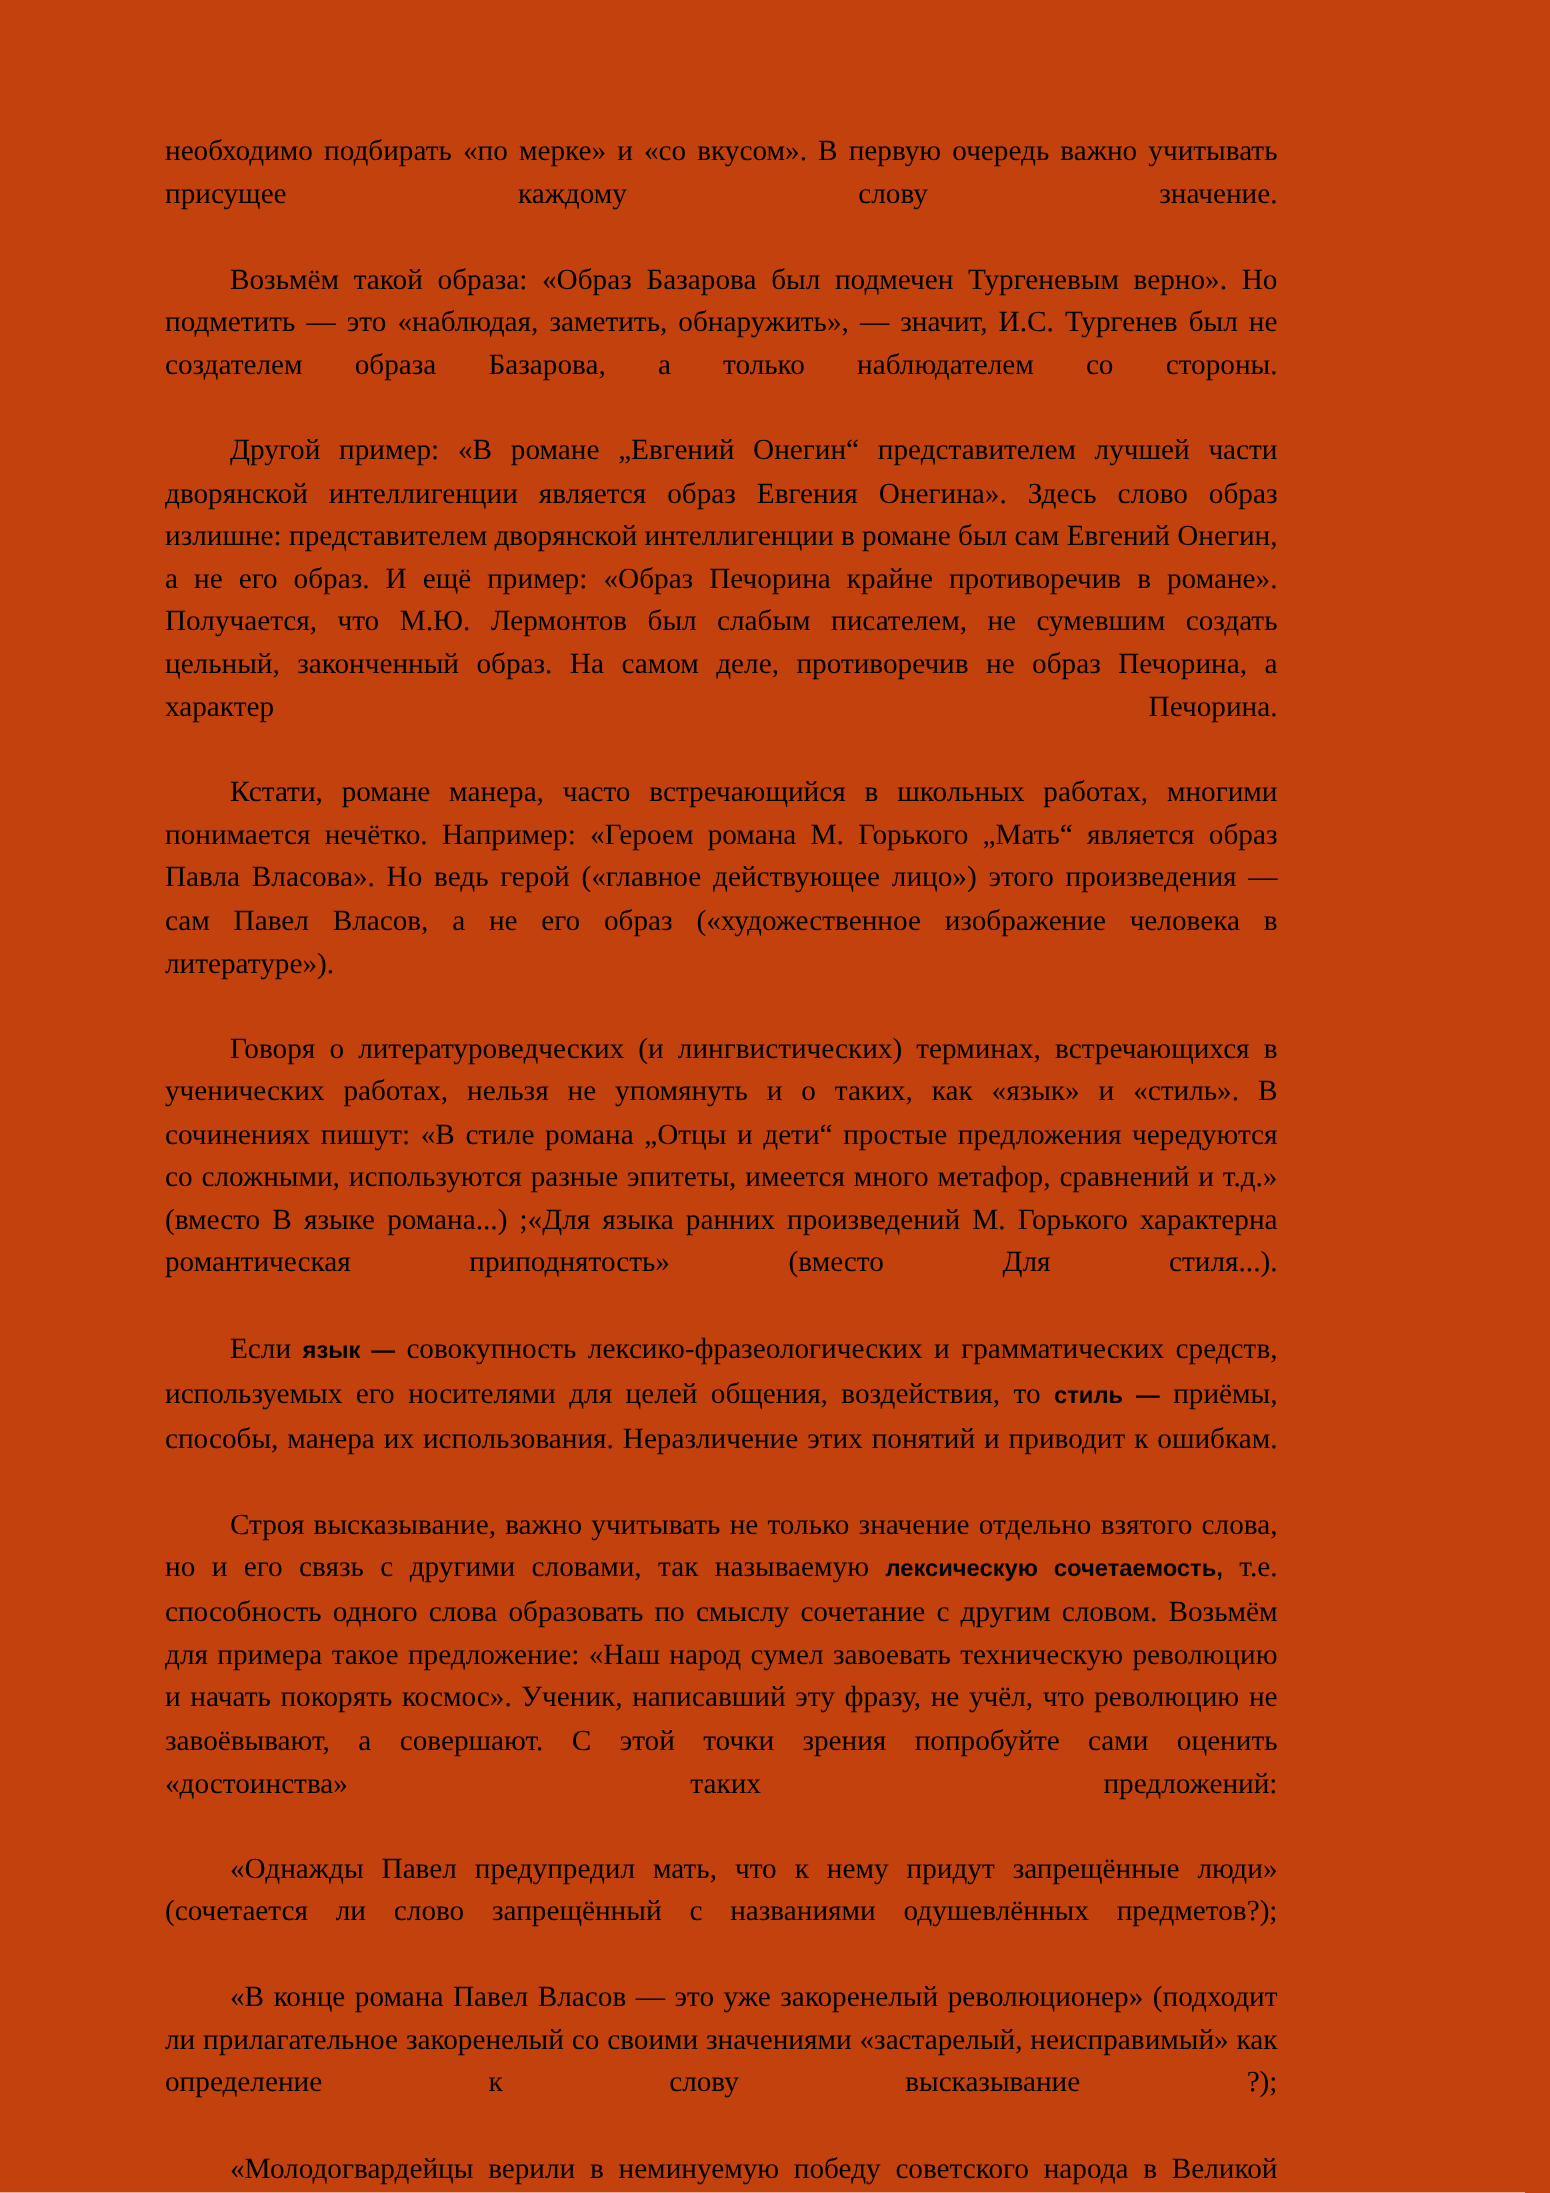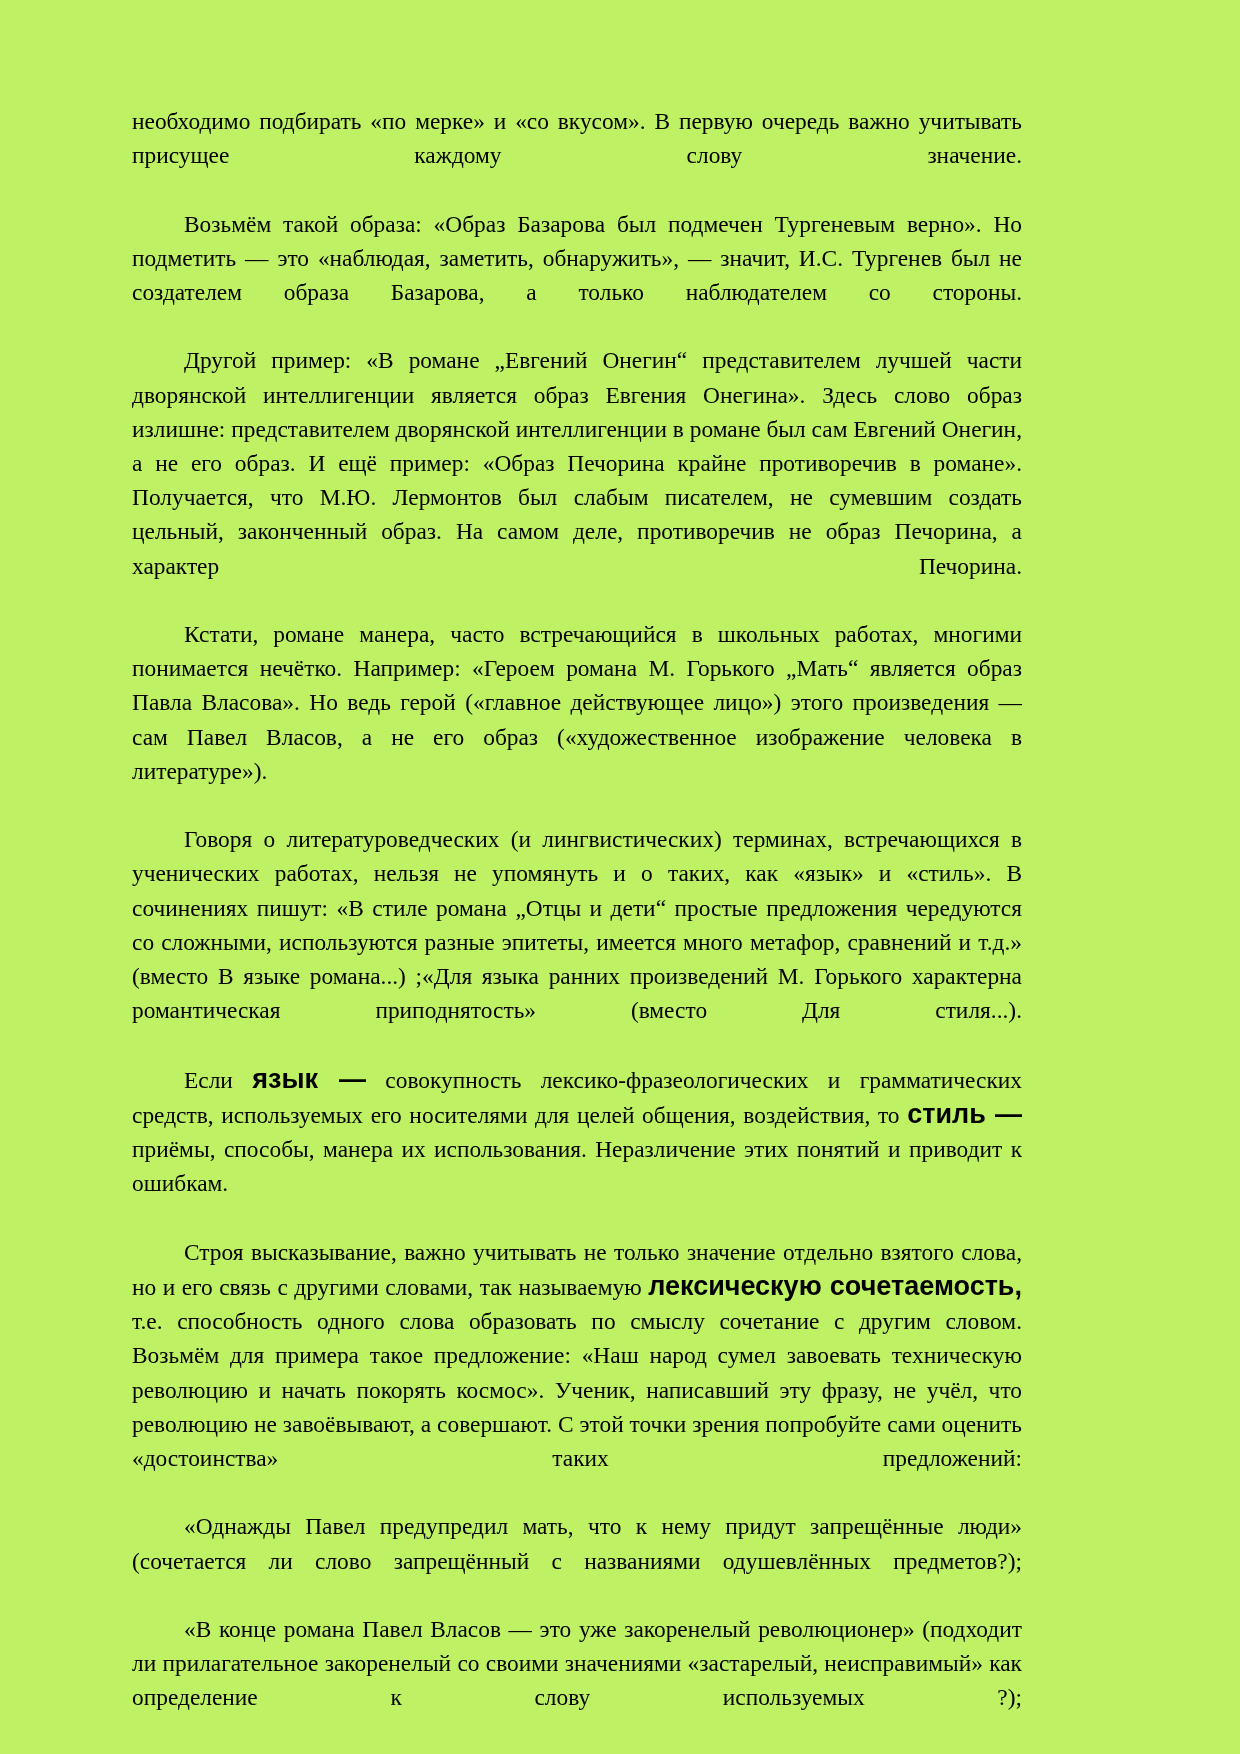--- a/index.html
+++ b/index.html
@@ -14,21 +14,21 @@
     font-family: "Liberation Serif", "DejaVu Serif", serif;
     color: #000000;
     -webkit-font-smoothing: antialiased;
   }
   .page {
     position: relative;
     width: 1240px;
     height: 1754px;
     box-sizing: border-box;
     padding: 104px 218px 0 132px;
-    background: #bef264;
+    background: #c2410c;
   }
   .body-text {
     width: 890px;
     font-size: 23.4px;
     line-height: 34.2px;
     text-align: justify;
     text-justify: inter-word;
     hyphens: none;
   }
   p.para {
@@ -44,32 +44,32 @@
     content: "";
     display: inline-block;
     width: 100%;
   }
 
   .it {
   }
   .bd-sans {
     font-family: "Liberation Sans", "DejaVu Sans", sans-serif;
     font-weight: bold;
-    font-size: 27px;
+    font-size: 19px;
   }
 </style>
 </head>
 <body>
 
 <div class="page">
   <div class="body-text" id="body-text">
       <p class="para"><span>необходимо подбирать «по мерке» и «со вкусом». В первую очередь важно учитывать присущее каждому слову значение.</span></p>
       <p class="para indent"><span>Возьмём такой образа: «Образ Базарова был подмечен Тургеневым верно». Но </span><span class="it">подметить —</span><span>  это «наблюдая, заметить, обнаружить», — значит, И.С. Тургенев был не создателем образа Базарова, а только наблюдателем со стороны.</span></p>
       <p class="para indent"><span>Другой пример: «В романе „Евгений Онегин“ представителем лучшей части дворянской интеллигенции является образ Евгения Онегина». Здесь слово </span><span class="it">образ</span><span>  излишне: представителем дворянской интеллигенции в романе был сам Евгений Онегин, а не его образ. И ещё пример: «Образ Печорина крайне противоречив в романе». Получается, что М.Ю. Лермонтов был слабым писателем, не сумевшим создать цельный, законченный образ. На самом деле, противоречив не </span><span class="it">образ</span><span>  Печорина, а </span><span class="it">характер</span><span>  Печорина.</span></p>
       <p class="para indent"><span>Кстати, романе </span><span class="it">манера,</span><span>  часто встречающийся в школьных работах, многими понимается нечётко. Например: «Героем романа М. Горького „Мать“ является образ Павла Власова». Но ведь герой («главное действующее лицо») этого произведения — сам Павел Власов, а не его образ («художественное изображение человека в литературе»).</span></p>
       <p class="para indent"><span>Говоря о литературоведческих (и лингвистических) терминах, встречающихся в ученических работах, нельзя не упомянуть и о таких, как «язык» и «стиль». В сочинениях пишут: «В стиле романа „Отцы и дети“ простые предложения чередуются со сложными, используются разные эпитеты, имеется много метафор, сравнений и т.д.» (вместо </span><span class="it">В языке романа...)</span><span> ;«Для языка ранних произведений М. Горького характерна романтическая приподнятость» (вместо </span><span class="it">Для стиля...).</span></p>
       <p class="para indent"><span>Если </span><span class="bd-sans">язык —</span><span>   совокупность лексико-фразеологических и грамматических средств, используемых его носителями для целей общения, воздействия, то </span><span class="bd-sans">стиль —</span><span>   приёмы, способы, манера их использования. Неразличение этих понятий и приводит к ошибкам.</span></p>
       <p class="para indent"><span>Строя высказывание, важно учитывать не только значение отдельно взятого слова, но и его связь с другими словами, так называемую </span><span class="bd-sans">лексическую сочетаемость,</span><span> т.е. способность одного слова образовать по смыслу сочетание с другим словом. Возьмём для примера такое предложение: «Наш народ сумел завоевать техническую революцию и начать покорять космос». Ученик, написавший эту фразу, не учёл, что </span><span class="it">революцию</span><span>  не </span><span class="it">завоёвывают,</span><span>  а </span><span class="it">совершают.</span><span>   С этой точки зрения попробуйте сами оценить «достоинства» таких предложений:</span></p>
       <p class="para indent"><span>«Однажды Павел предупредил мать, что к нему придут запрещённые люди» (сочетается ли слово </span><span class="it">запрещённый</span><span>  с названиями одушевлённых предметов?);</span></p>
-      <p class="para indent"><span>«В конце романа Павел Власов — это уже закоренелый революционер» (подходит ли прилагательное </span><span class="it">закоренелый</span><span>  со своими значениями «застарелый, неисправимый» как определение к слову </span><span class="it">используемых</span><span> ?);</span></p>
+      <p class="para indent"><span>«В конце романа Павел Власов — это уже закоренелый революционер» (подходит ли прилагательное </span><span class="it">закоренелый</span><span>  со своими значениями «застарелый, неисправимый» как определение к слову </span><span class="it">высказывание</span><span> ?);</span></p>
       <p class="para indent"><span>«Молодогвардейцы верили в неминуемую победу советского народа в Великой Отечественной войне» (сравните: </span><span class="it">неминуемая беда, неминуемая гибель</span><span>  и укажите, каким подходящим словом можно заменить в сочетании «неминуемая победа» прилагательное </span></p>
     </div>
 </div>
 
 </body></html>

